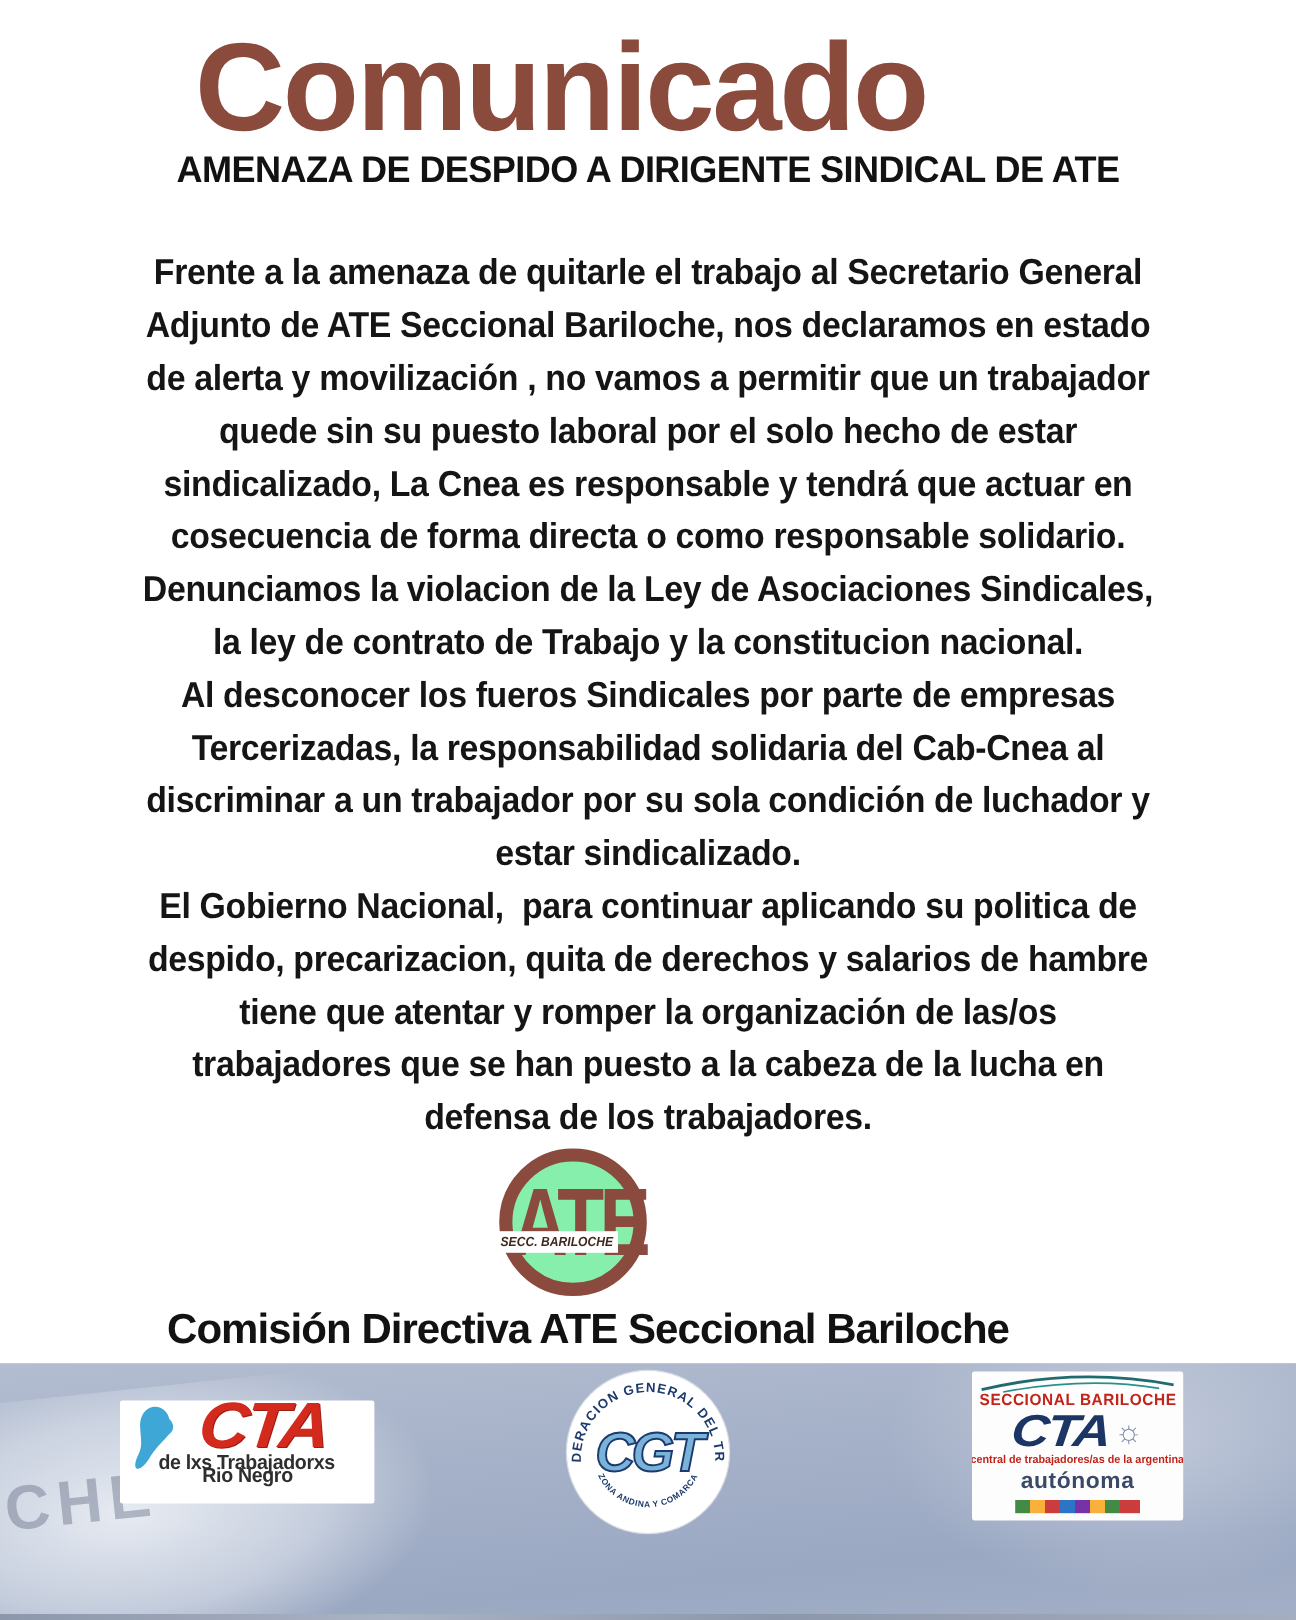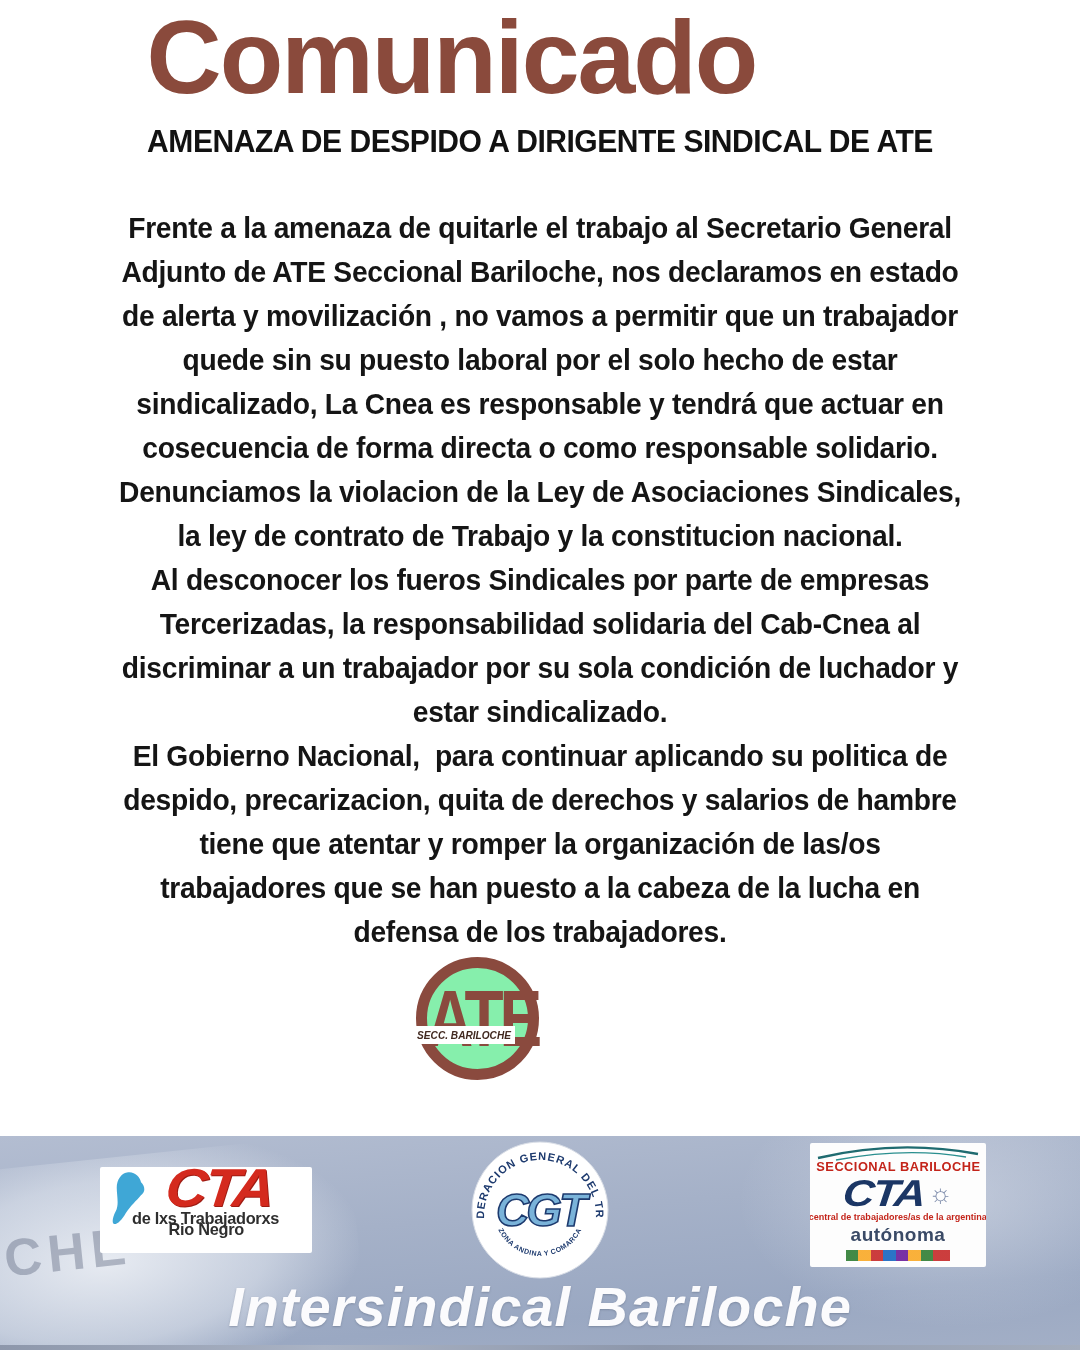--- a/index.html
+++ b/index.html
@@ -5,21 +5,21 @@
   html,body{margin:0;padding:0;background:#e8e8e8;}
   .canvas{
     position:relative;width:1080px;height:1350px;margin:0 auto;
     background:#ffffff;overflow:hidden;
     font-family:"Liberation Sans","DejaVu Sans",sans-serif;
   }
   
   .title{
     position:absolute;top:2px;left:0;width:903px;text-align:center;
     font-size:104px;line-height:110px;font-weight:700;color:#8a4a3c;
-    letter-spacing:-2px;margin:0;
+    letter-spacing:-2px;margin:16px;
   }
   .subtitle{
     position:absolute;top:124px;left:0;width:1080px;text-align:center;
     font-size:31px;font-weight:700;color:#121212;letter-spacing:-0.5px;margin:0;
     transform:scaleX(0.97);
   }
   
   .body-block{
     position:absolute;top:206px;left:0;width:1080px;
     transform:scaleX(0.94);transform-origin:540px 0;
@@ -163,20 +163,21 @@
     <div class="body-line">defensa de los trabajadores.</div>
   </div>
 
   <div class="ate-logo">
     <div class="ate-letters">ATE</div>
     <div class="ate-strip">
       <span>SECC. BARILOCHE</span>
     </div>
   </div>
 
+  <h3 class="signature">Comisión Directiva ATE Seccional Bariloche</h3>
 
   <div class="footer">
     <div class="footer-bgtext">CHE</div>
 
     <div class="ctarn-box">
       <svg class="ctarn-map" viewBox="0 0 30 46">
         <path d="M9,2 C14,-1 20,2 22,6 C26,8 28,12 25,16 C23,21 20,26 18,33 C17,39 14,44 12,44 C10,44 9,40 10,34 C11,28 7,22 5,16 C3,10 5,4 9,2 Z" fill="#3fa7d6" transform="rotate(18 15 23)"></path>
       </svg>
       <div class="ctarn-acronym">CTA</div>
       <div class="ctarn-sub">de lxs Trabajadorxs</div>
@@ -209,17 +210,16 @@
       <div class="ctaa-header">SECCIONAL BARILOCHE</div>
       <div class="ctaa-row">
         <div class="ctaa-acronym">CTA</div>
         <div class="ctaa-sun">☼</div>
       </div>
       <div class="ctaa-sub">central de trabajadores/as de la argentina</div>
       <div class="ctaa-name">autónoma</div>
       <div class="ctaa-flag"></div>
     </div>
 
-    <h2 class="intersindical">Intersindical Bariloche</h2>
     <div class="footer-bottom-edge"></div>
   </div>
 
 </div>
 
 </body></html>

